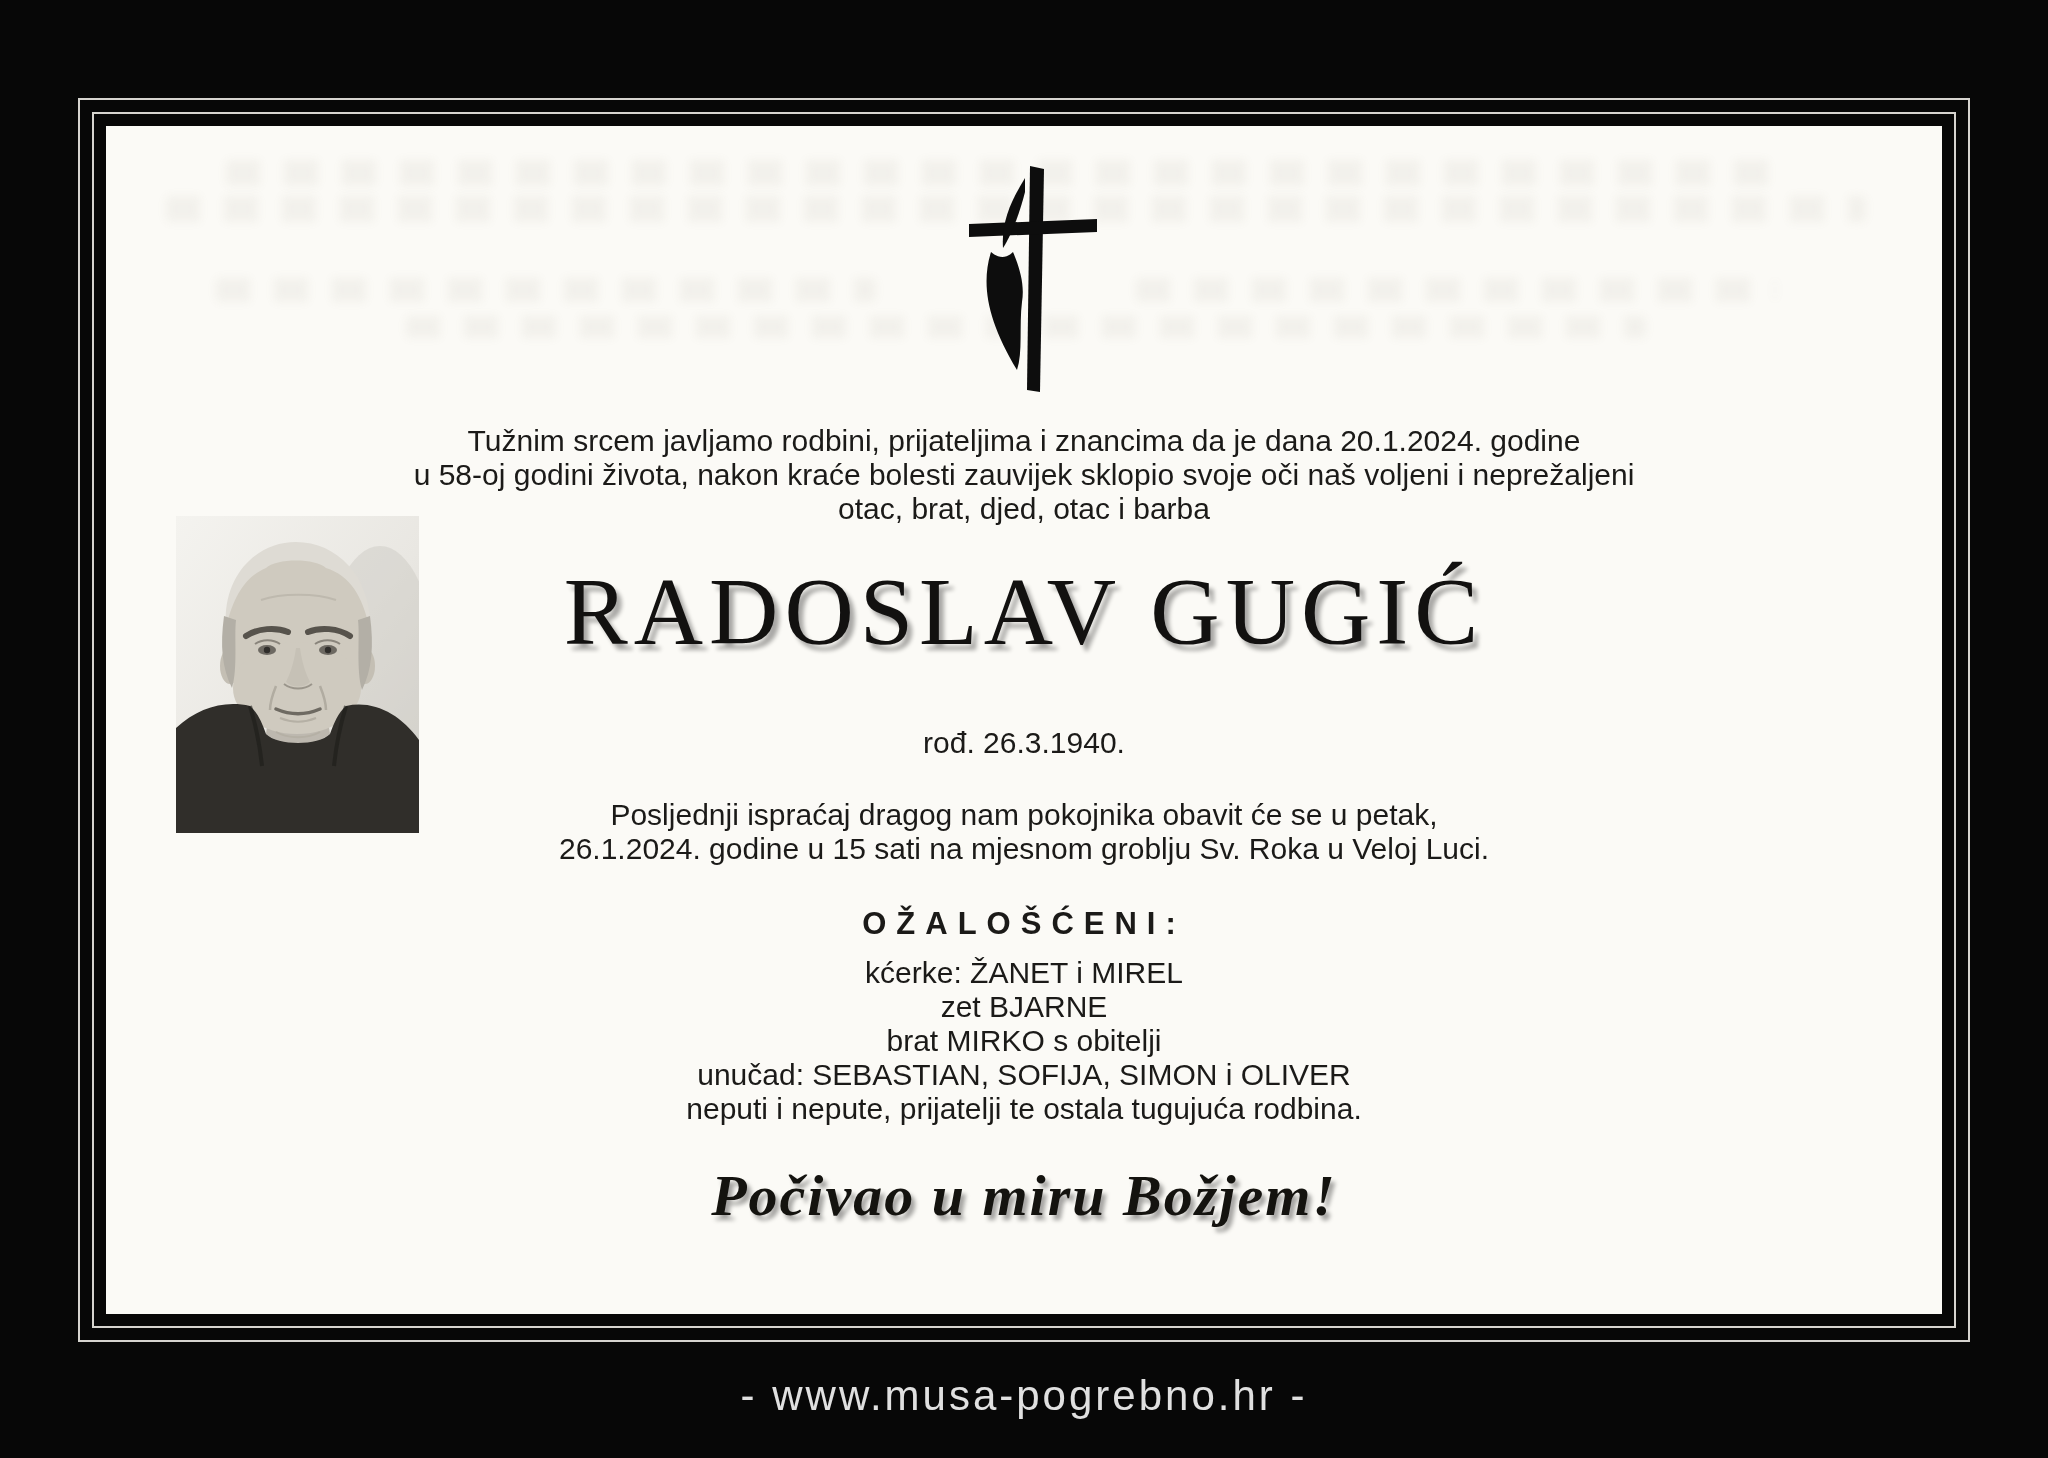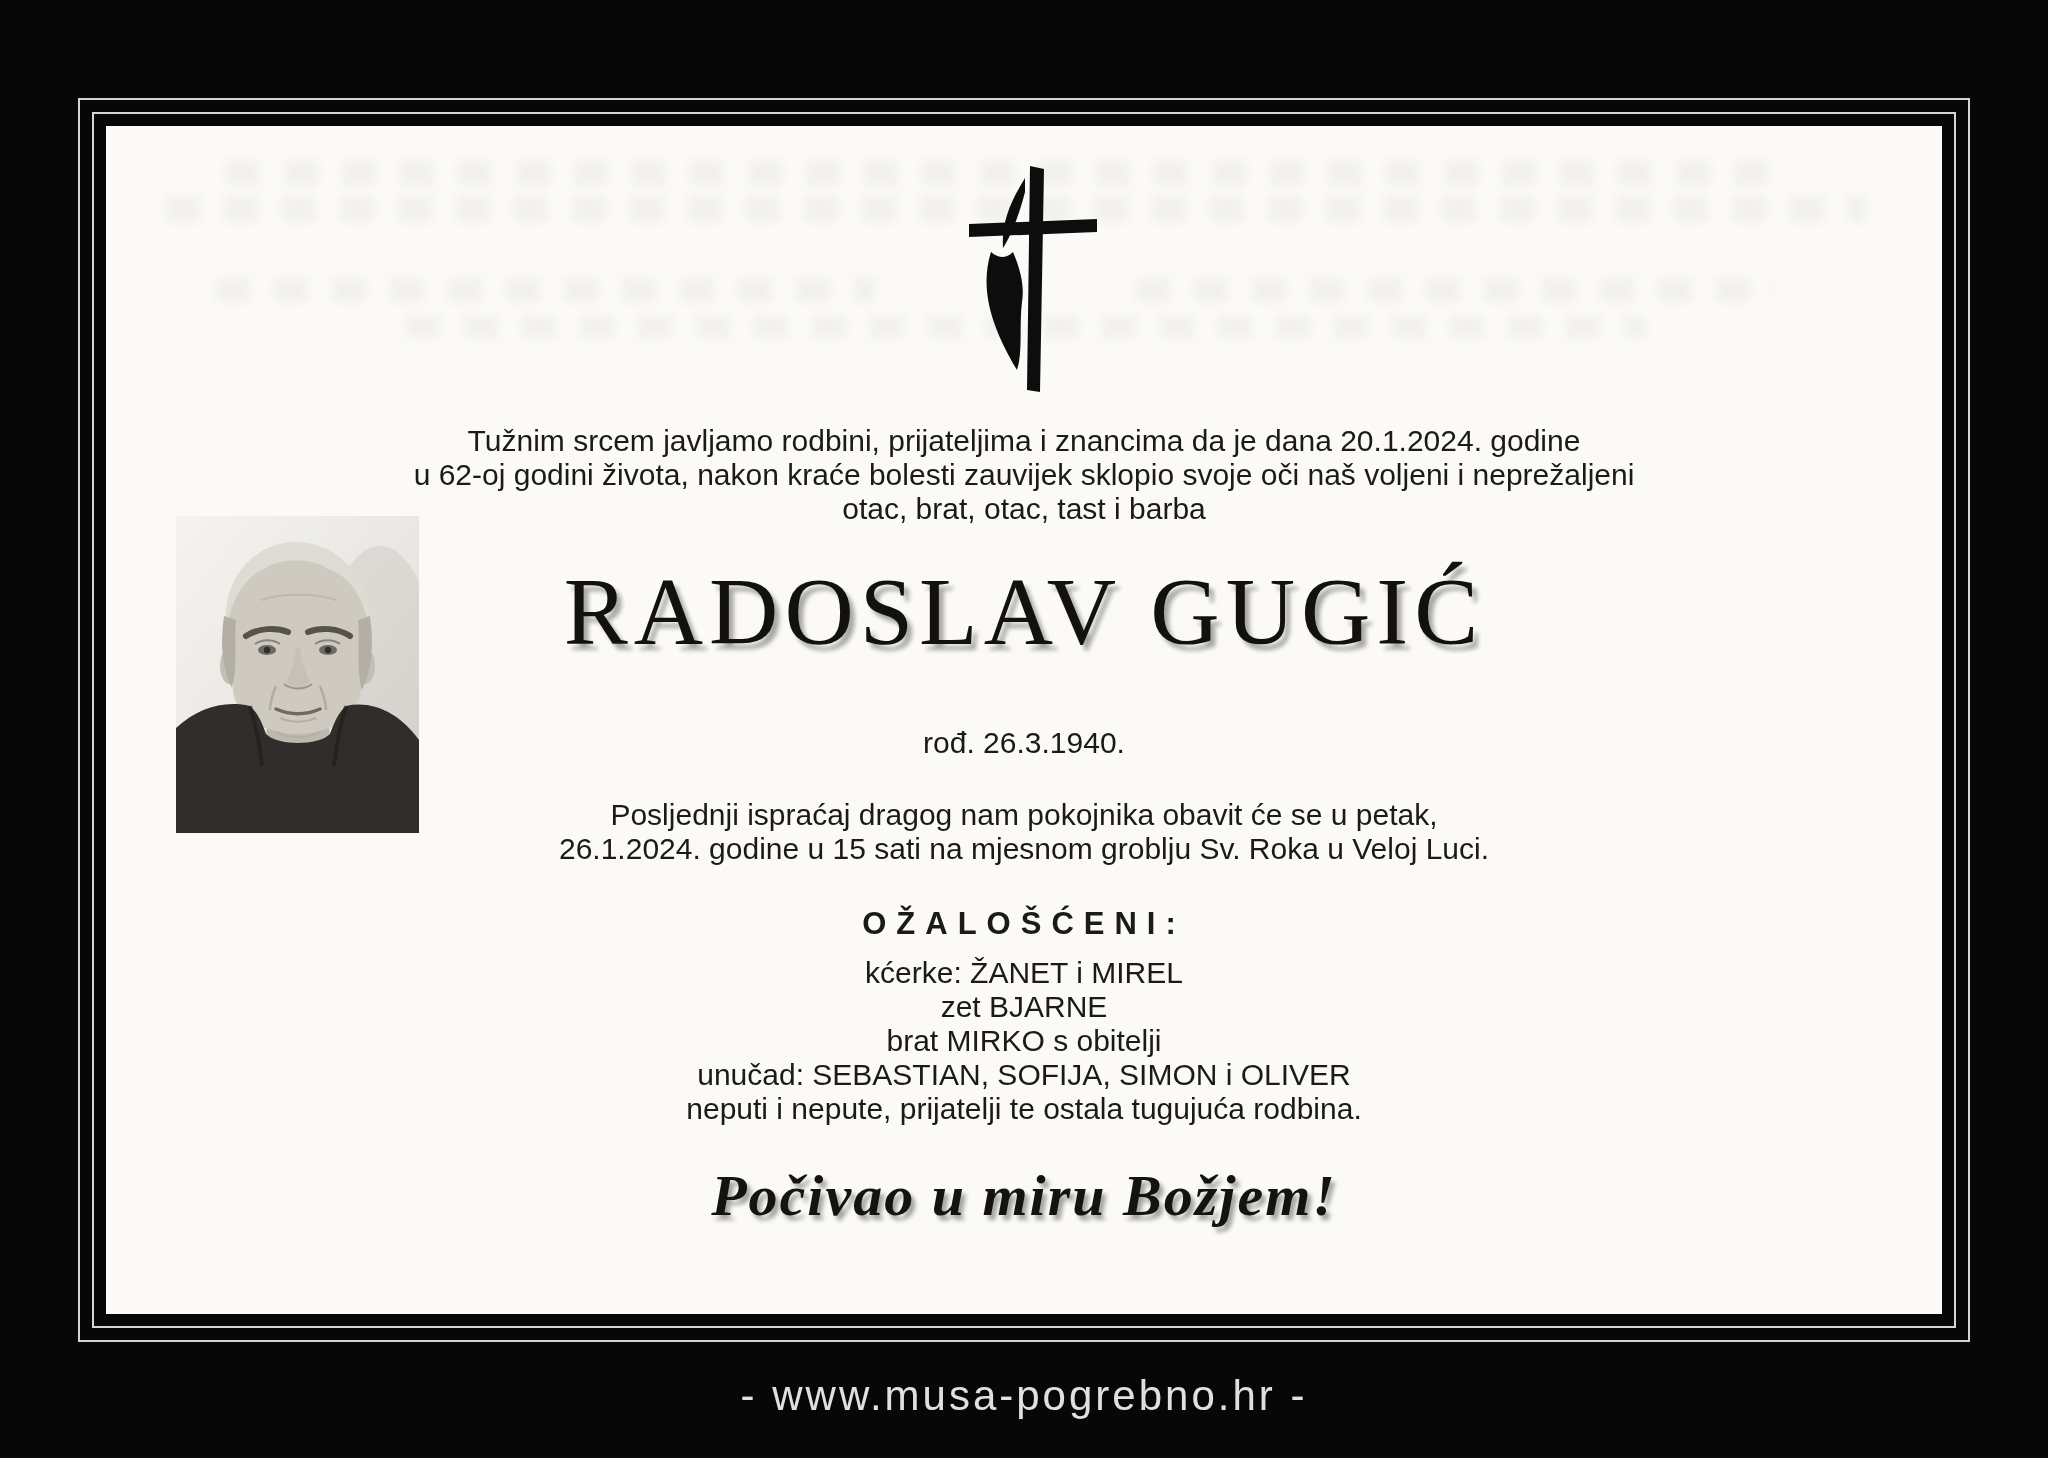--- a/index.html
+++ b/index.html
@@ -51,22 +51,22 @@
           <svg width="190" height="228" viewBox="0 0 190 228" aria-hidden="true">
             <path d="M101,2 L115,5 L111,228 L98,226 Z" fill="#0d0d0d"></path>
             <path d="M40,60 L168,55 L168,68 L40,73 Z" fill="#0d0d0d"></path>
             <path d="M96,14 C84,34 72,56 74,84 C83,70 91,48 96,28 Z" fill="#0d0d0d"></path>
             <path d="M62,88 C52,120 58,156 88,206 C94,188 90,162 93,138 C96,120 90,102 84,88 C77,95 69,94 62,88 Z" fill="#0d0d0d"></path>
           </svg>
         </div>
 
         <div class="intro">
           <span class="line">Tužnim srcem javljamo rodbini, prijateljima i znancima da je dana 20.1.2024. godine</span>
-          <span class="line">u 62-oj godini života, nakon kraće bolesti zauvijek sklopio svoje oči naš voljeni i neprežaljeni</span>
-          <span class="line">otac, brat, otac, tast i barba</span>
+          <span class="line">u 58-oj godini života, nakon kraće bolesti zauvijek sklopio svoje oči naš voljeni i neprežaljeni</span>
+          <span class="line">otac, brat, djed, otac i barba</span>
         </div>
 
         <div class="name">RADOSLAV GUGIĆ</div>
 
         <div class="birth">rođ. 26.3.1940.</div>
 
         <div class="funeral">
           <span class="line">Posljednji ispraćaj dragog nam pokojnika obavit će se u petak,</span>
           <span class="line">26.1.2024. godine u 15 sati na mjesnom groblju Sv. Roka u Veloj Luci.</span>
         </div>

